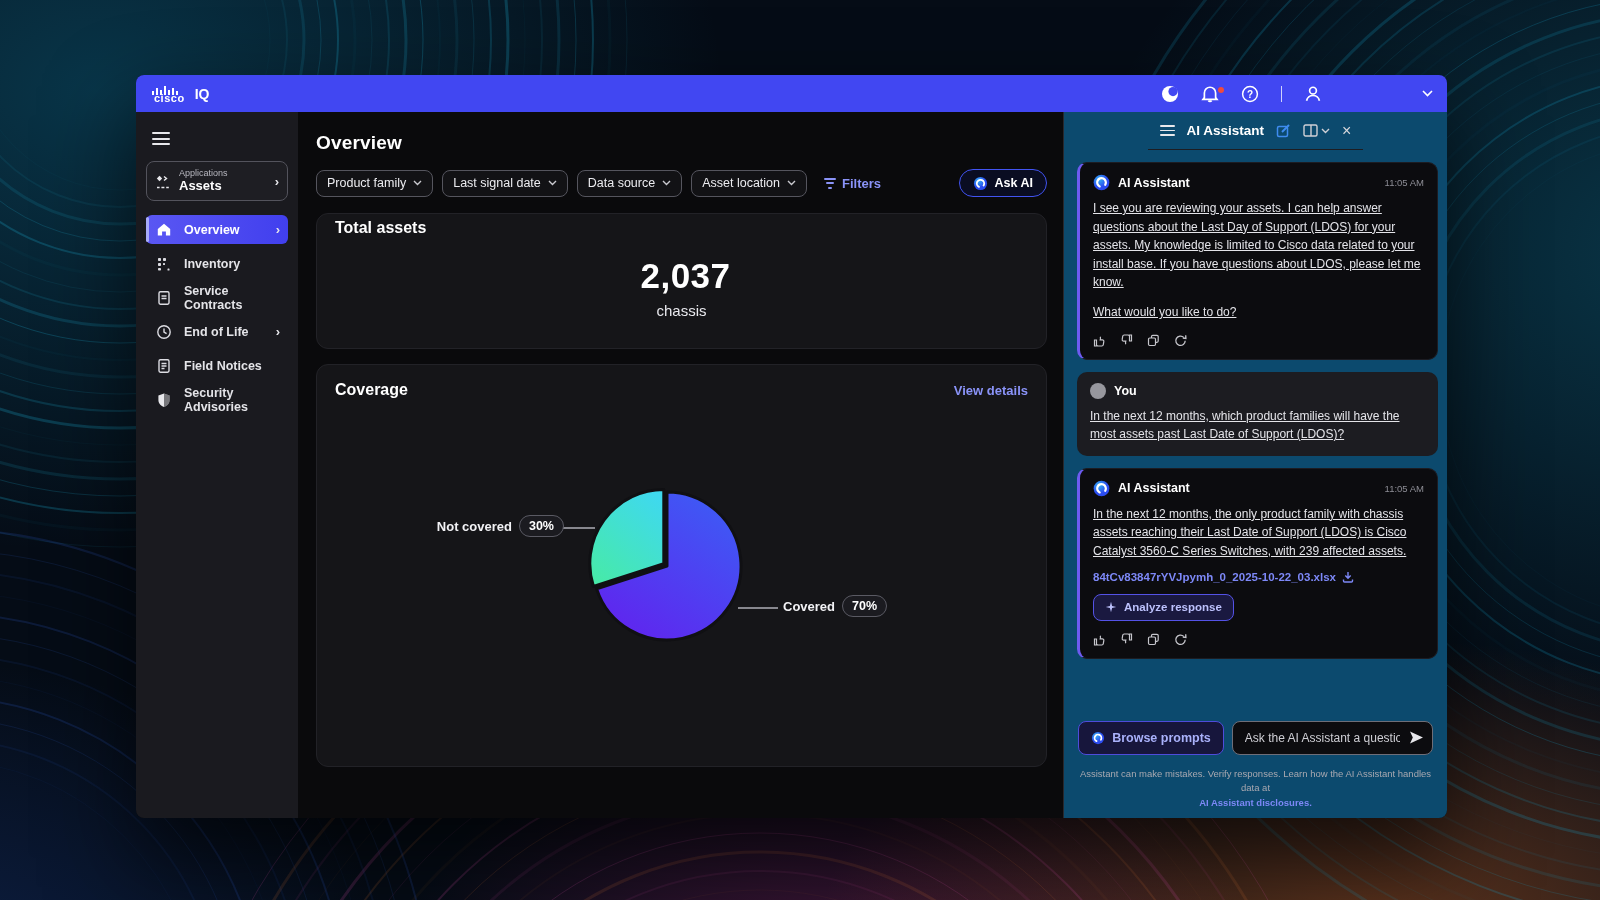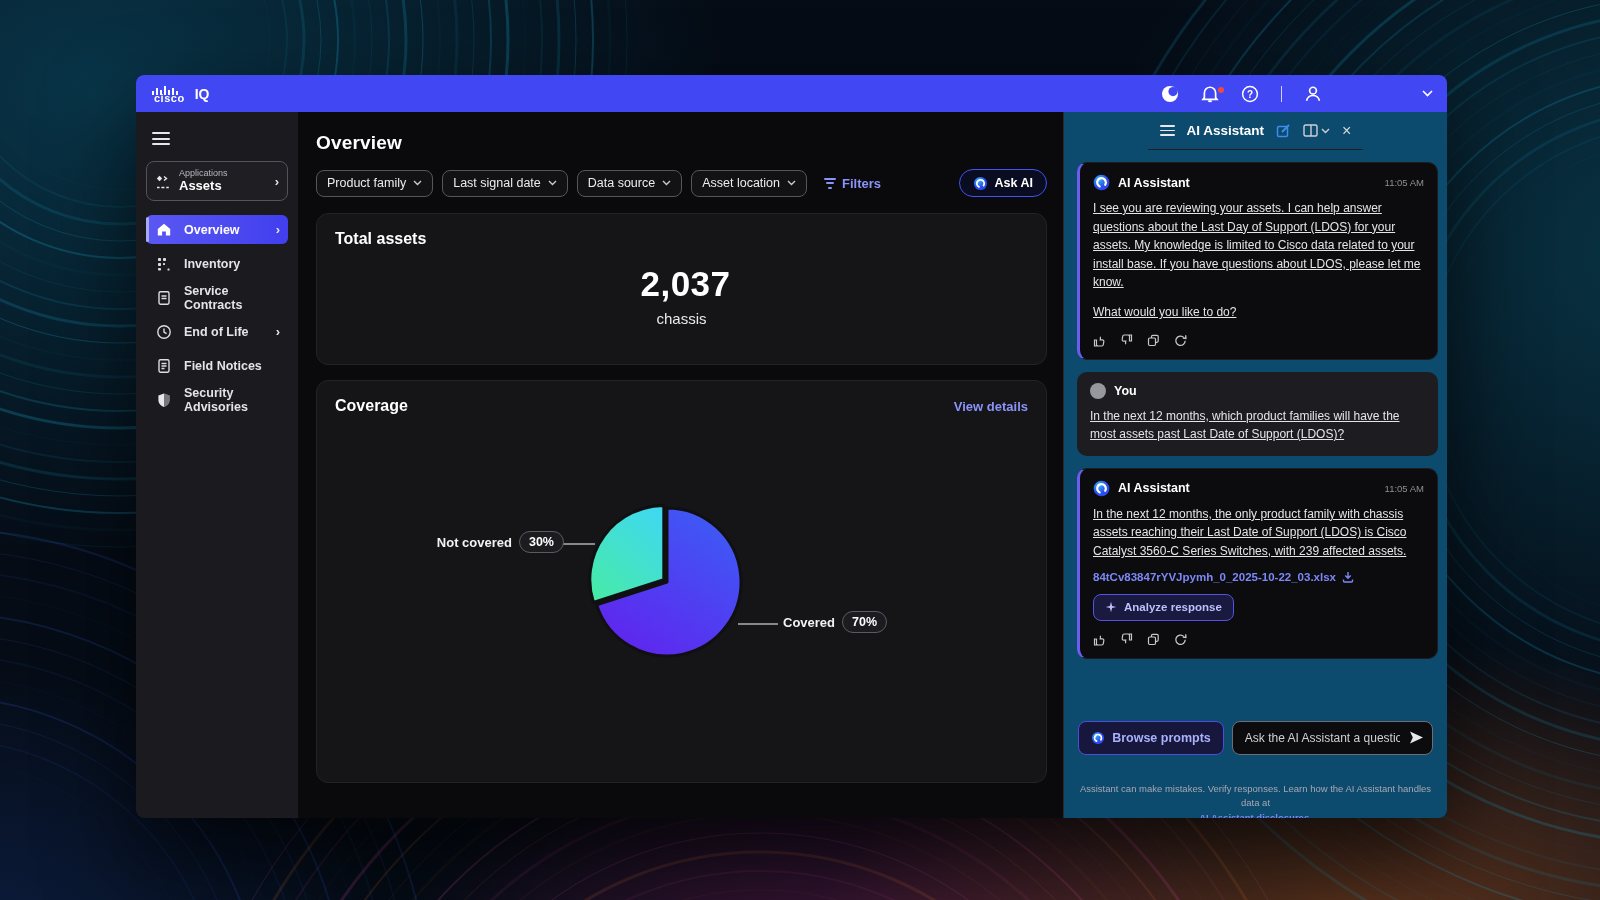--- a/index.html
+++ b/index.html
@@ -59,21 +59,21 @@
      padding:0 10px; color:#ececf0; font-size:12.5px; cursor:pointer; background:#121215; }
   .filters-link{ display:flex; align-items:center; gap:6px; margin-left:8px; color:#8a93f8; font-size:13px; font-weight:700; cursor:pointer; }
   .funnel{ display:flex; flex-direction:column; gap:2.5px; align-items:center; }
   .funnel i{ display:block; height:2px; background:#8a93f8; border-radius:2px; }
   .spacer{ flex:1; }
   .ask-ai{ display:flex; align-items:center; gap:7px; border:1.5px solid #4254f2; background:#0a0d22;
      border-radius:15px; height:28px; padding:0 13px; color:#fff; font-size:12.5px; font-weight:700; cursor:pointer; }
 
   .card{ background:#151518; border:1px solid #222227; border-radius:12px; }
   .card-title{ color:#fff; font-size:16px; font-weight:700; }
-  .total-card{ margin-top:16px; height:152px; padding:16px 18px; display:flex; flex-direction:column; }
+  .total-card{ margin-top:16px; height:136px; padding:5px 18px; display:flex; flex-direction:column; }
   .total-center{ flex:1; display:flex; flex-direction:column; align-items:center; justify-content:center; margin-top:-6px; }
   .total-value{ color:#fff; font-size:35px; font-weight:700; letter-spacing:.5px;margin-left:8px; }
   .total-unit{ color:#e9e9ee; font-size:15px; margin-top:6px; }
 
   .coverage-card{ margin-top:15px; height:403px; padding:16px 18px; position:relative; }
   .coverage-head{ display:flex; align-items:center; }
   .view-details{ margin-left:auto; color:#8a93f8; font-size:13px; font-weight:700; cursor:pointer; }
   #pie-svg{ position:absolute; left:259px; top:110px; }
   .callout-line{ position:absolute; height:1.5px; background:#87878e; }
   .callout{ position:absolute; display:flex; align-items:center; gap:7px; }
@@ -110,21 +110,21 @@
      background:#1a1940; border-radius:8px; height:27px; padding:0 11px; color:#bcc1fc; font-size:11.5px; font-weight:700; cursor:pointer; }
 
   .composer{ display:flex; gap:8px; padding:0 13px; margin-top:50px; }
   .browse-btn{ display:flex; align-items:center; gap:7px; border:1.5px solid #4e4cdb; background:#17163c;
      border-radius:8px; height:34px; padding:0 12px; color:#a9b1fa; font-size:12.5px; font-weight:700; cursor:pointer; flex:none; }
   .ask-input-wrap{ flex:1; position:relative; }
   .ask-input{ width:100%; height:34px; background:#0c0c0f; border:1px solid #6e6e78; border-radius:8px;
      color:#e8e8ec; font-size:12px; padding:0 32px 0 12px; font-family:"Liberation Sans",sans-serif; outline:none; }
   .ask-input::placeholder{ color:#cfcfd5; }
   .send-btn{ position:absolute; right:9px; top:9px; cursor:pointer; display:flex; }
-  .disclaimer{ margin-top:27px; padding:0 14px; text-align:center; color:#a8a8b0; font-size:9.5px; line-height:1.55; }
+  .disclaimer{ margin-top:12px; padding:0 14px; text-align:center; color:#a8a8b0; font-size:9.5px; line-height:1.55; }
   .disclosure{ color:#7d88f7; font-weight:700; cursor:pointer; }
 </style>
 </head>
 <body>
 
 <div class="stage">
   <svg id="bg-swirls" width="1600" height="900">
       <circle cx="120" cy="40" r="150" fill="none" stroke="#1fb4d8" stroke-opacity="0.04" stroke-width="1"></circle>
       <circle cx="120" cy="40" r="167" fill="none" stroke="#1fb4d8" stroke-opacity="0.09" stroke-width="2"></circle>
       <circle cx="120" cy="40" r="184" fill="none" stroke="#1fb4d8" stroke-opacity="0.14" stroke-width="3"></circle>

